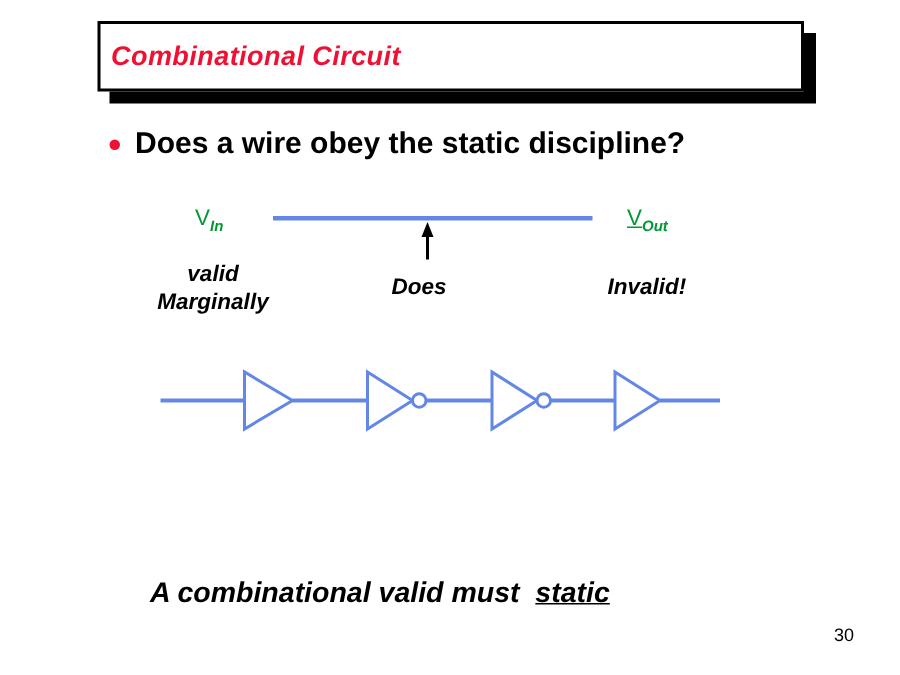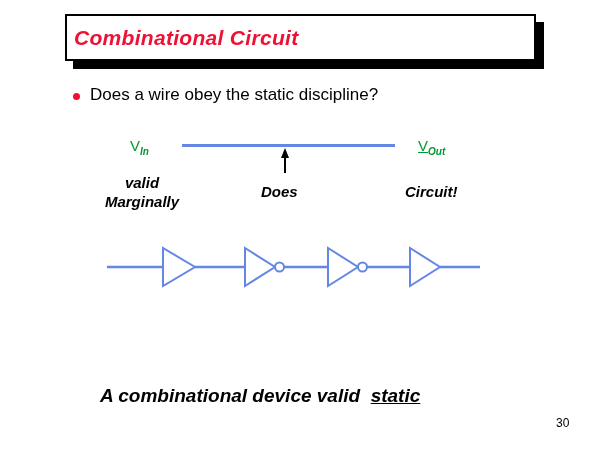--- a/index.html
+++ b/index.html
@@ -9,27 +9,27 @@
   }
   .abs{position:absolute;}
 
   
   .title-shadow{left:73px;top:22px;width:471px;height:47px;background:#000;}
   .title-box{
     left:65px;top:14px;width:471px;height:47px;background:#fff;
     border:2px solid #000;box-sizing:border-box;display:flex;align-items:center;
   }
   .title-text{
-    font-size:21px;font-weight:bold;font-style:italic;color:#EE1133;
+    font-size:18px;font-weight:bold;font-style:italic;color:#EE1133;
     padding-left:7px;letter-spacing:0.3px;white-space:nowrap;
   }
 
   
   .bullet-dot{left:73px;top:93px;width:7px;height:7px;border-radius:50%;background:#EE1133;}
-  .bullet-text{left:90px;top:85px;font-size:17px;font-weight:normal;white-space:nowrap;}
+  .bullet-text{left:90px;top:85px;font-size:20px;font-weight:bold;white-space:nowrap;}
 
   
   .v-label{top:137px;font-size:15px;color:#009933;white-space:nowrap;}
   .v-label sub{font-size:10px;font-weight:bold;font-style:italic;}
   .v-in{left:130px;}
   .v-out{left:418px;text-decoration:underline;}
   .wire{left:182px;top:144px;width:213px;height:3px;background:#6487E5;}
   .noise-arrow{left:278px;top:147px;}
 
   .dia-label{font-size:15px;font-weight:bold;font-style:italic;white-space:nowrap;}
@@ -72,40 +72,40 @@
   <svg class="abs noise-arrow" width="14" height="27">
     <line x1="7" y1="26" x2="7" y2="8" stroke="#000" stroke-width="2"></line>
     <polygon points="7,1 3,11 11,11" fill="#000"></polygon>
   </svg>
 
   <div class="abs dia-label label-marginal">
     <div>valid</div>
     <div>Marginally</div>
   </div>
   <span class="abs dia-label label-noise">Does</span>
-  <span class="abs dia-label label-invalid">Circuit!</span>
+  <span class="abs dia-label label-invalid">Invalid!</span>
 
   <svg class="abs gates" width="390" height="45">
     <g stroke="#6487E5" stroke-width="2.6" fill="none">
       <line x1="7" y1="22" x2="63" y2="22"></line>
       <line x1="95" y1="22" x2="145" y2="22"></line>
       <line x1="184" y1="22" x2="228" y2="22"></line>
       <line x1="267" y1="22" x2="310" y2="22"></line>
       <line x1="340" y1="22" x2="380" y2="22"></line>
     </g>
     <g stroke="#6487E5" stroke-width="2" fill="#ffffff">
       <polygon points="63,3 63,41 95,22"></polygon>
       <polygon points="145,3 145,41 175,22"></polygon>
       <circle cx="179.5" cy="22" r="4.5"></circle>
       <polygon points="228,3 228,41 258,22"></polygon>
       <circle cx="262.5" cy="22" r="4.5"></circle>
       <polygon points="310,3 310,41 340,22"></polygon>
     </g>
   </svg>
 
   <div class="abs statement">
-    <div><span>A combinational device valid  </span><span class="uline">static</span></div>
+    <div><span>A combinational valid must  </span><span class="uline">static</span></div>
     
   </div>
 
   <span class="abs page-number">30</span>
 
 </div>
 
 </body></html>

